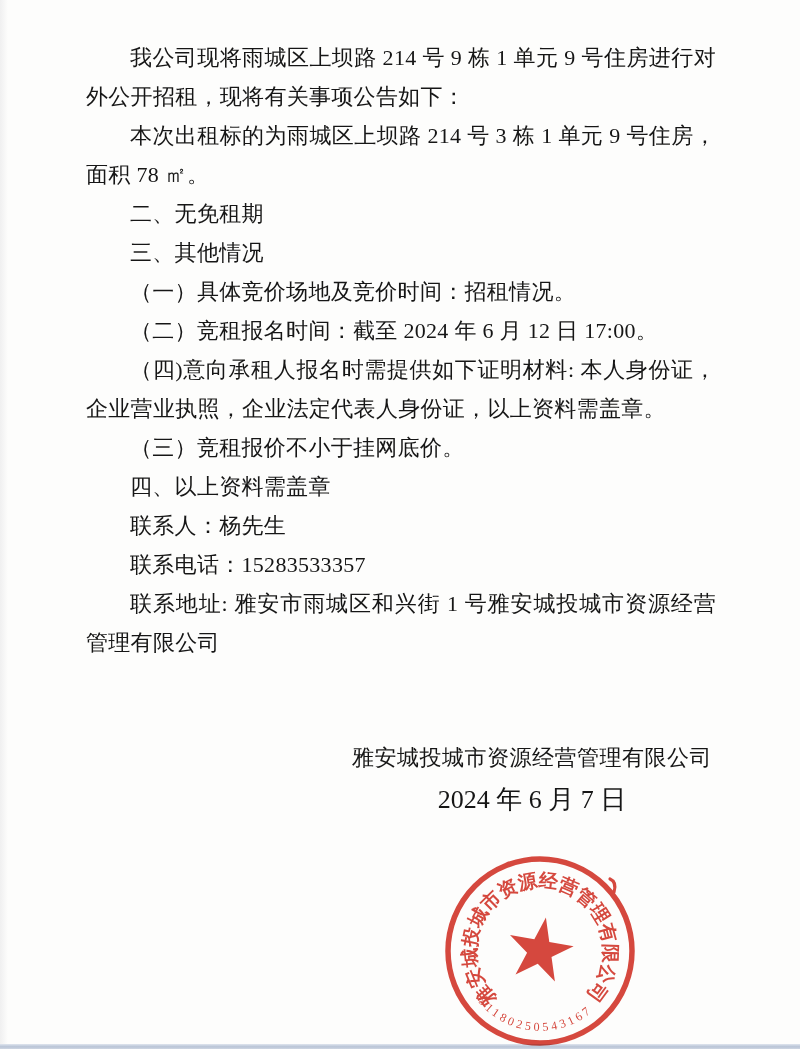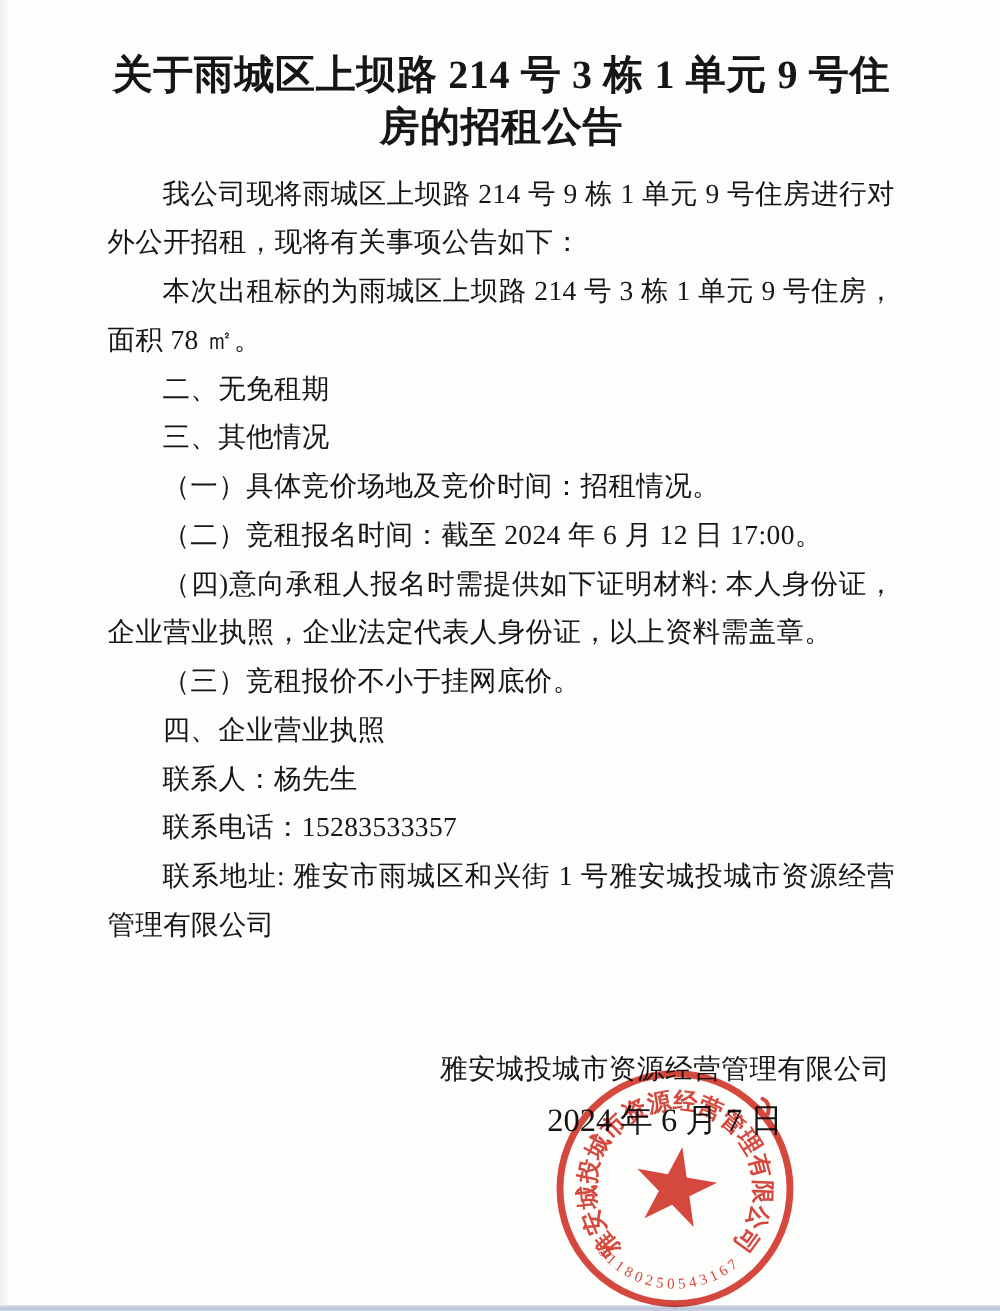--- a/index.html
+++ b/index.html
@@ -83,31 +83,30 @@
     left:0; top:0; width:8px; height:100%;
     background:linear-gradient(to right, rgba(200,200,205,0.25), rgba(255,255,255,0));
   }
 </style>
 </head>
 <body>
 
 <div class="page">
 
   <div class="content">
-    <h1 class="doc-title">关于雨城区上坝路 214 号 3 栋 1 单元 9 号住房的招租公告</h1>
 
     <p class="para">我公司现将雨城区上坝路 214 号 9 栋 1 单元 9 号住房进行对外公开招租，现将有关事项公告如下：</p>
     <p class="para">本次出租标的为雨城区上坝路 214 号 3 栋 1 单元 9 号住房，面积 78 ㎡。</p>
     <p class="para">二、无免租期</p>
     <p class="para">三、其他情况</p>
     <p class="para">（一）具体竞价场地及竞价时间：招租情况。</p>
     <p class="para">（二）竞租报名时间：截至 2024 年 6 月 12 日 17:00。</p>
     <p class="para">（四)意向承租人报名时需提供如下证明材料: 本人身份证，企业营业执照，企业法定代表人身份证，以上资料需盖章。</p>
     <p class="para">（三）竞租报价不小于挂网底价。</p>
-    <p class="para">四、企业营业执照</p>
+    <p class="para">四、以上资料需盖章</p>
     <p class="para">联系人：杨先生</p>
     <p class="para">联系电话：15283533357</p>
     <p class="para">联系地址: 雅安市雨城区和兴街 1 号雅安城投城市资源经营管理有限公司</p>
 
     <div class="signature">
       <div class="company">雅安城投城市资源经营管理有限公司</div>
       <div class="date">2024 年 6 月 7 日</div>
     </div>
   </div>
 

